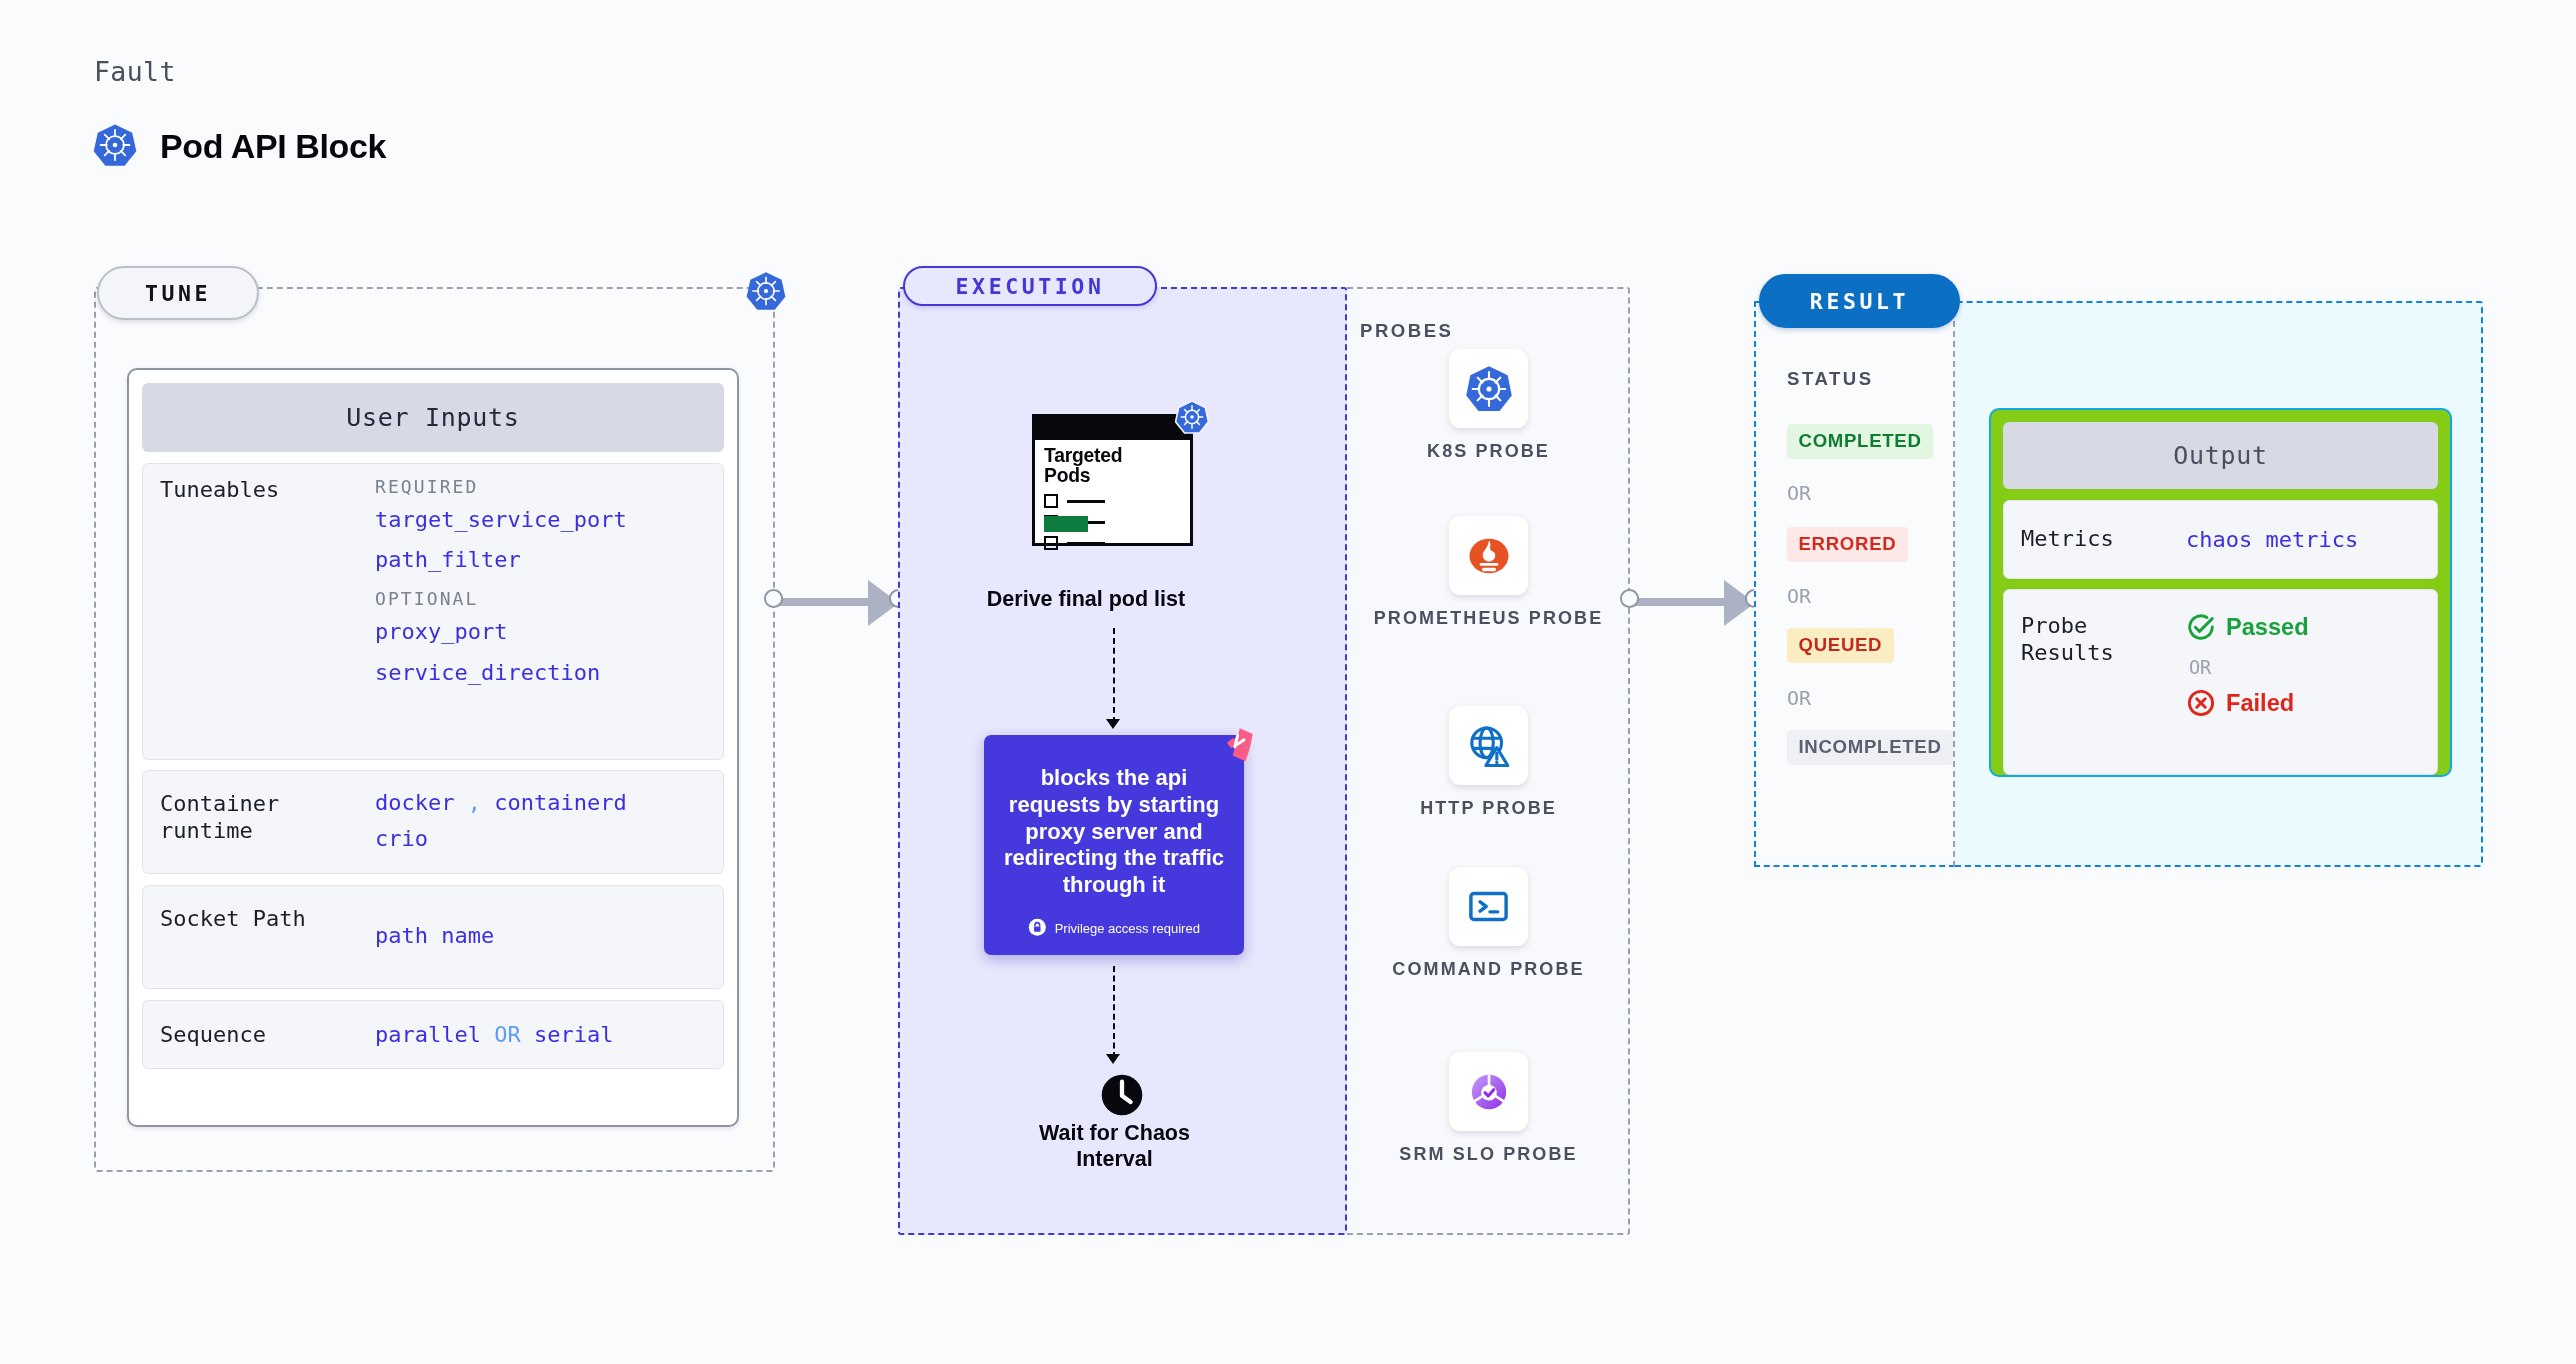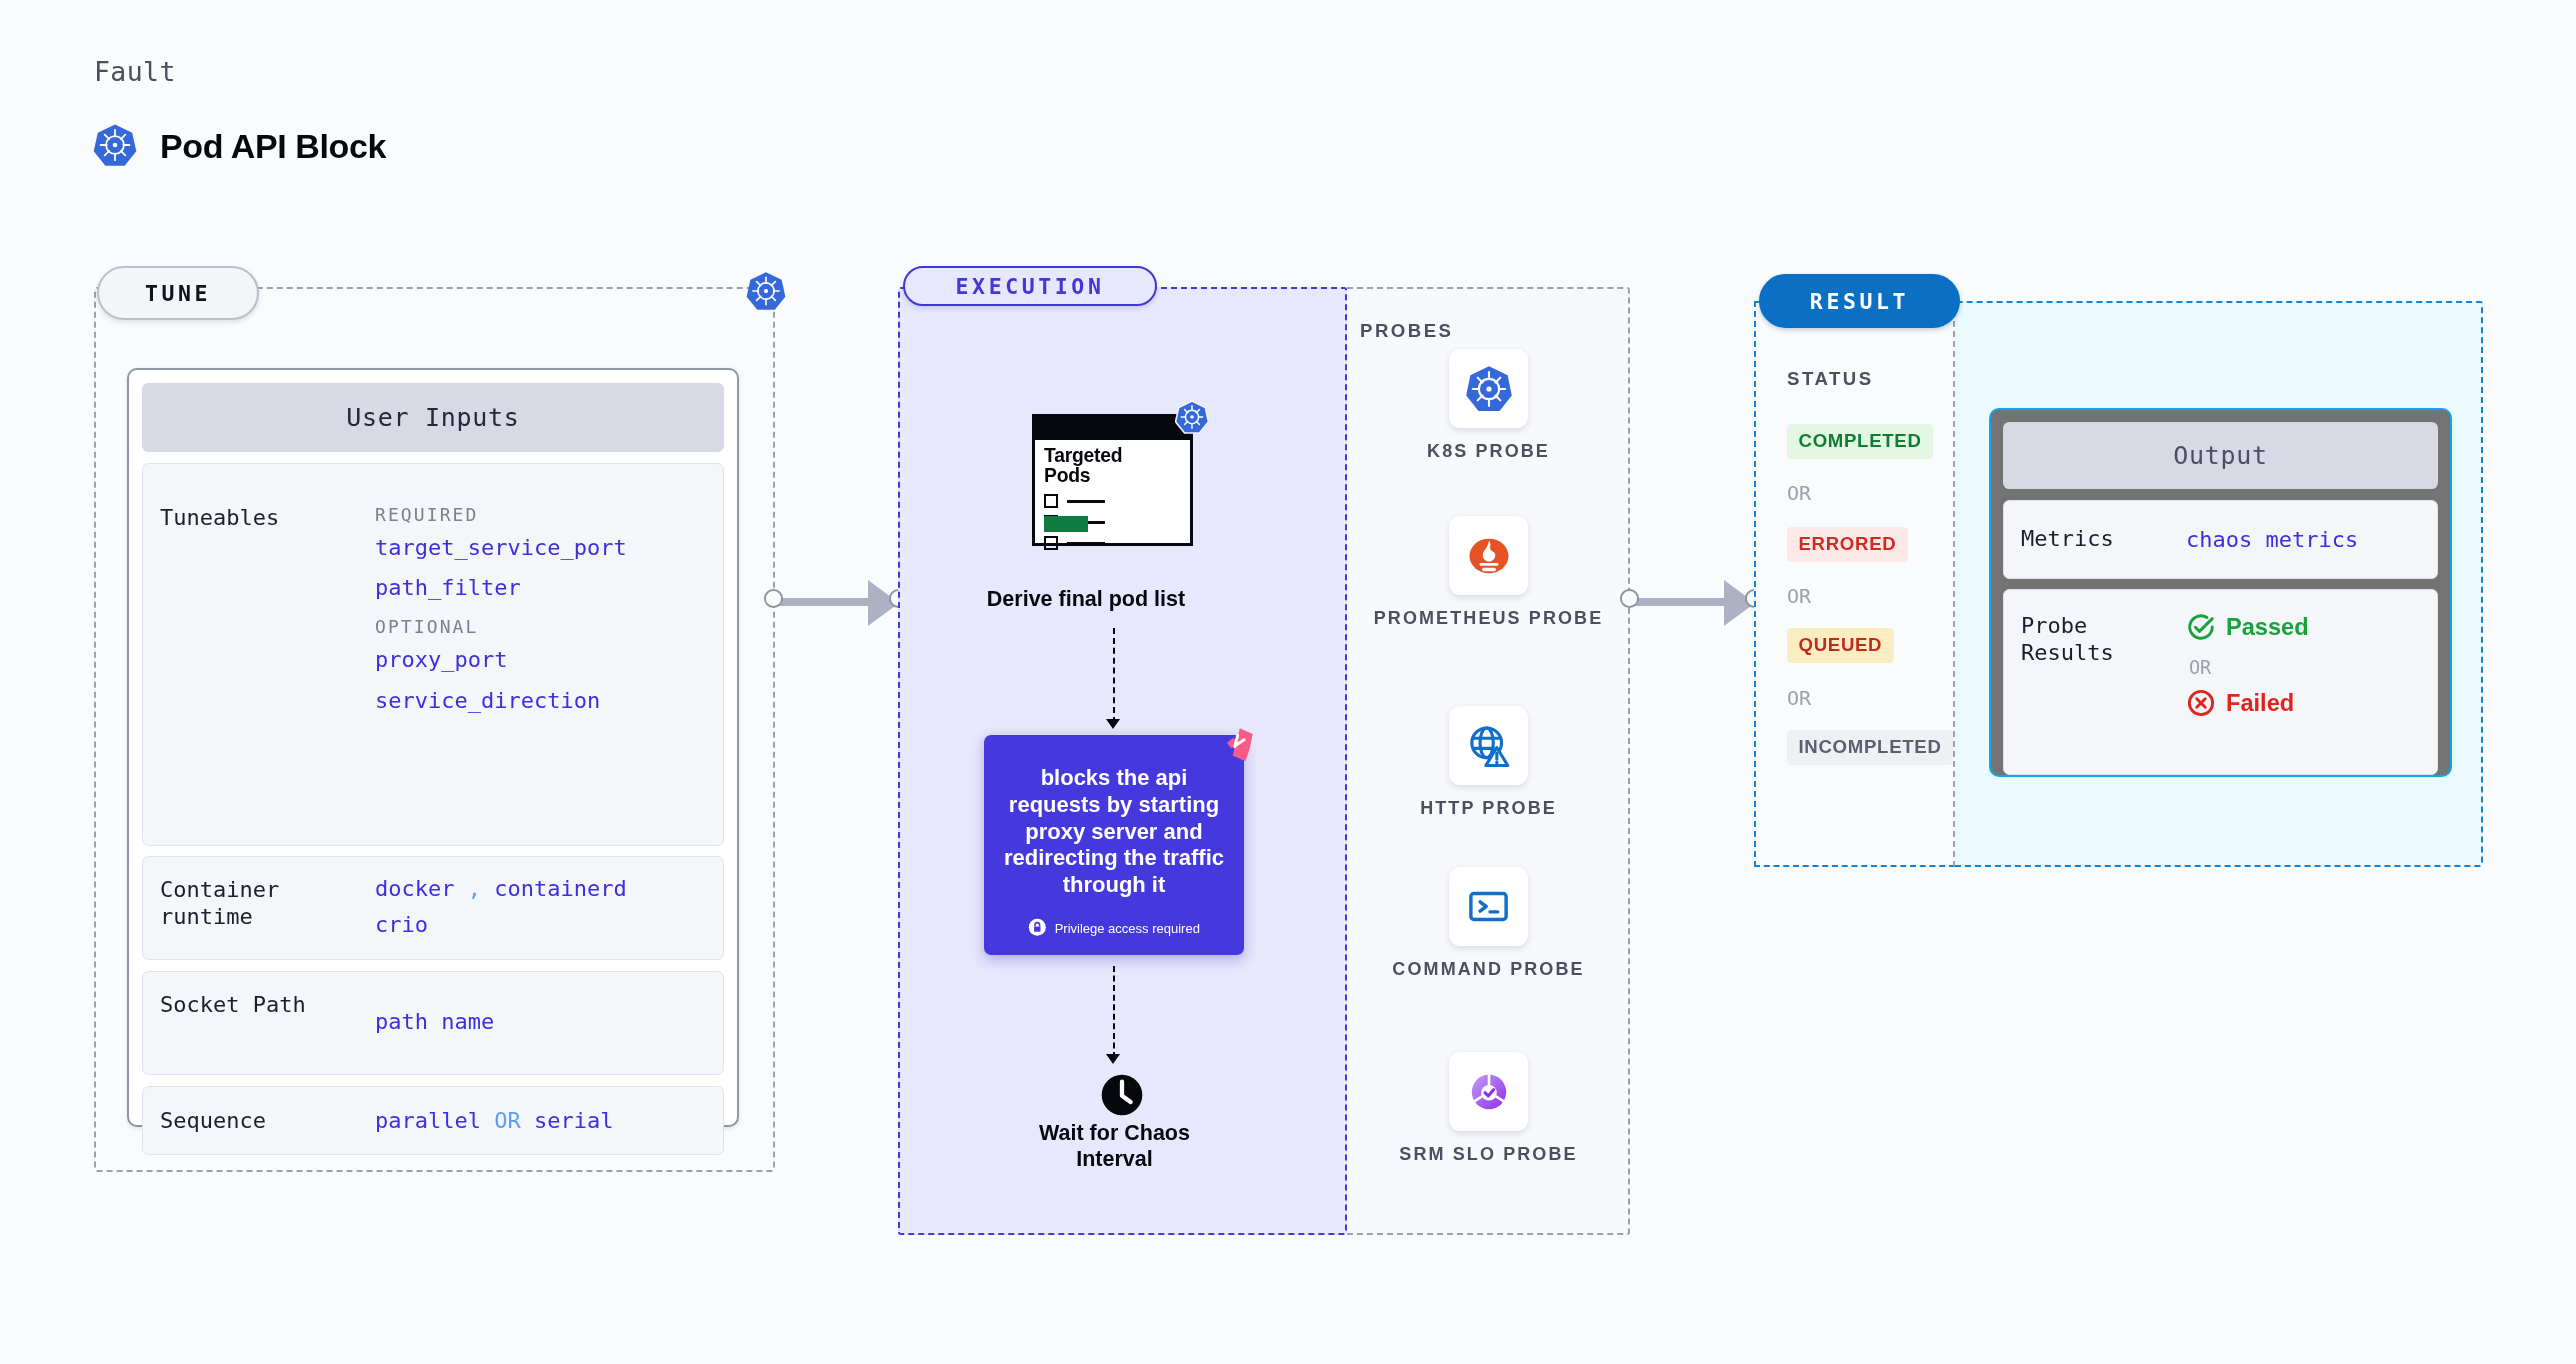--- a/index.html
+++ b/index.html
@@ -176,21 +176,21 @@
     font-size: 18.6px; font-weight: bold; letter-spacing: 0.7px;
   }
   .or-txt {
     position: absolute; left: 1787px;
     font-family: "DejaVu Sans Mono", monospace;
     font-size: 20px; color: #9aa0ad;
   }
 
   #output-card {
     position: absolute; left: 1989px; top: 408px; width: 463px; height: 369px;
-    background: #737373; border: 2.9px solid #12a8e6; border-radius: 10px; padding: 12px;
+    background: #84cc16; border: 2.9px solid #12a8e6; border-radius: 10px; padding: 12px;
   }
   #output-head {
     background: #d7d9e4; border-radius: 6.4px; height: 67px;
     display: flex; align-items: center; justify-content: center;
     font-family: "DejaVu Sans Mono", monospace; font-size: 25px; color: #4a5060; letter-spacing: 0.7px;
   }
 
   
   .conn { position: absolute; }
   .conn-line { position: absolute; height: 7.9px; background: #adb1c4; }
@@ -237,21 +237,21 @@
       <circle cx="32" cy="32" r="13"></circle>
       <circle cx="32" cy="32" r="3.4" fill="#fff" stroke="none"></circle>
       <path d="M32 10v9M32 45v9M11 32h9M44 32h9M17 17l6.5 6.5M40.5 40.5 47 47M47 17l-6.5 6.5M23.5 40.5 17 47"></path>
     </g>
   </svg>
 </div>
 
 <div id="user-inputs-card" class="card">
   <div class="card-header">User Inputs</div>
 
-  <div class="row-box" style="height:383px; padding-top:40px;">
+  <div class="row-box" style="height:297px; padding-top:12px;">
     <div class="row-label">Tuneables</div>
     <div class="row-vals">
       <div class="sec-label">REQUIRED</div>
       <div class="tun-item mono">target_service_port</div>
       <div class="tun-item mono">path_filter</div>
       <div class="sec-label" style="margin-top:2.9px;">OPTIONAL</div>
       <div class="tun-item mono">proxy_port</div>
       <div class="tun-item mono">service_direction</div>
     </div>
   </div>

